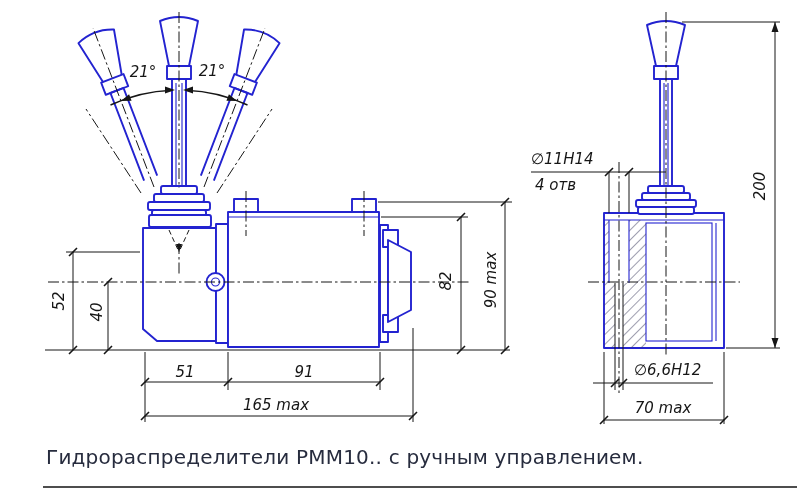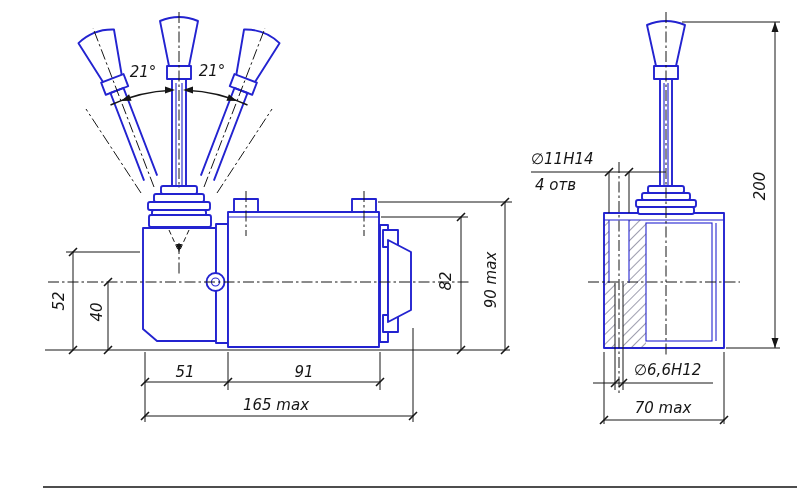--- a/index.html
+++ b/index.html
@@ -156,14 +156,15 @@
       <path class="arr" d="M757 22 L753.5 32 L760.5 32 Z M757 348 L753.5 338 L760.5 338 Z"></path>
       <text class="dim" x="513" y="164">∅11Н14</text>
       <text class="dim" x="517" y="190">4 отв</text>
       <text class="dim" x="616" y="375">∅6,6Н12</text>
       <text class="dim mid" x="645" y="413">70 max</text>
       <text class="dim mid" transform="rotate(-90 747 186)" x="747" y="186">200</text>
     </g>
   </g>
 </svg>
 
+<div id="caption">Гидрораспределители РММ10.. с ручным управлением.</div>
 <div id="rule"></div>
 </div>
 
 </body></html>

